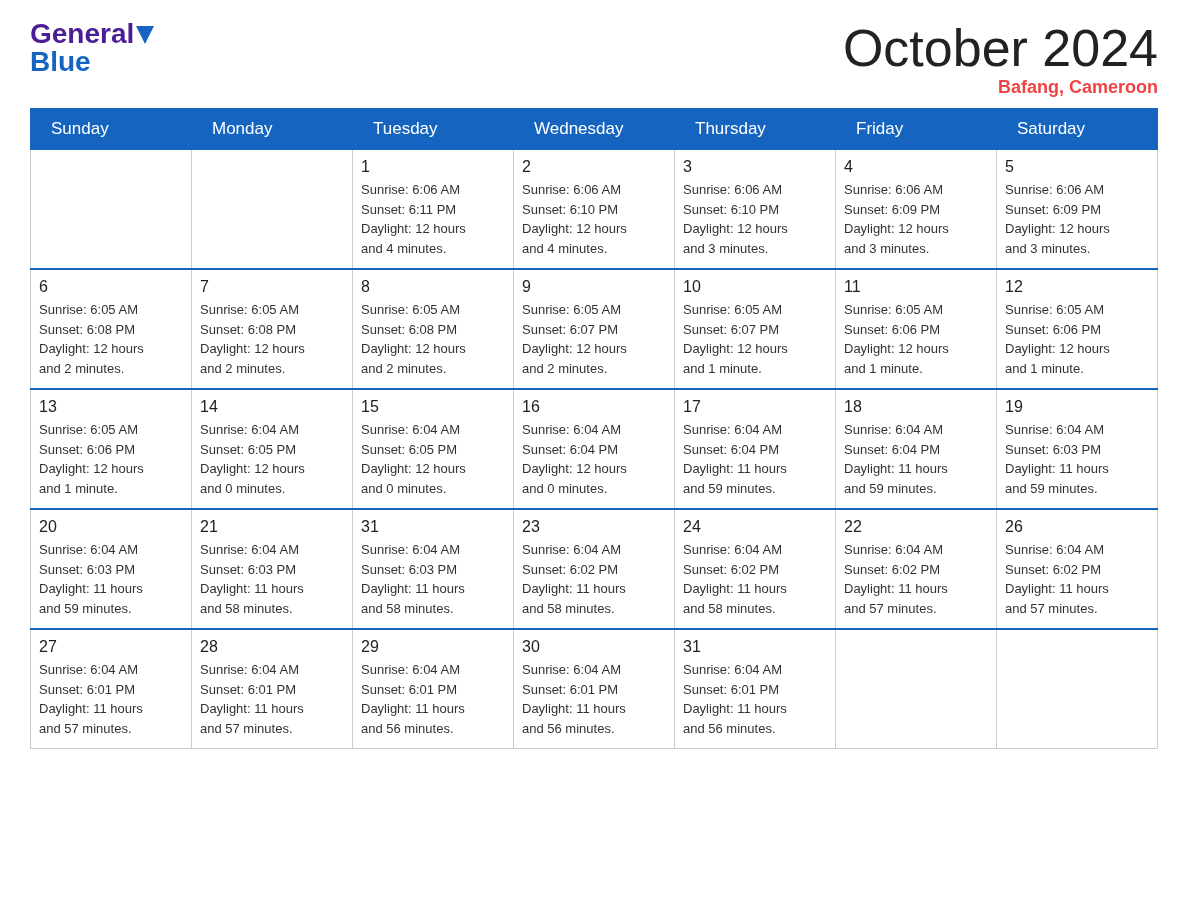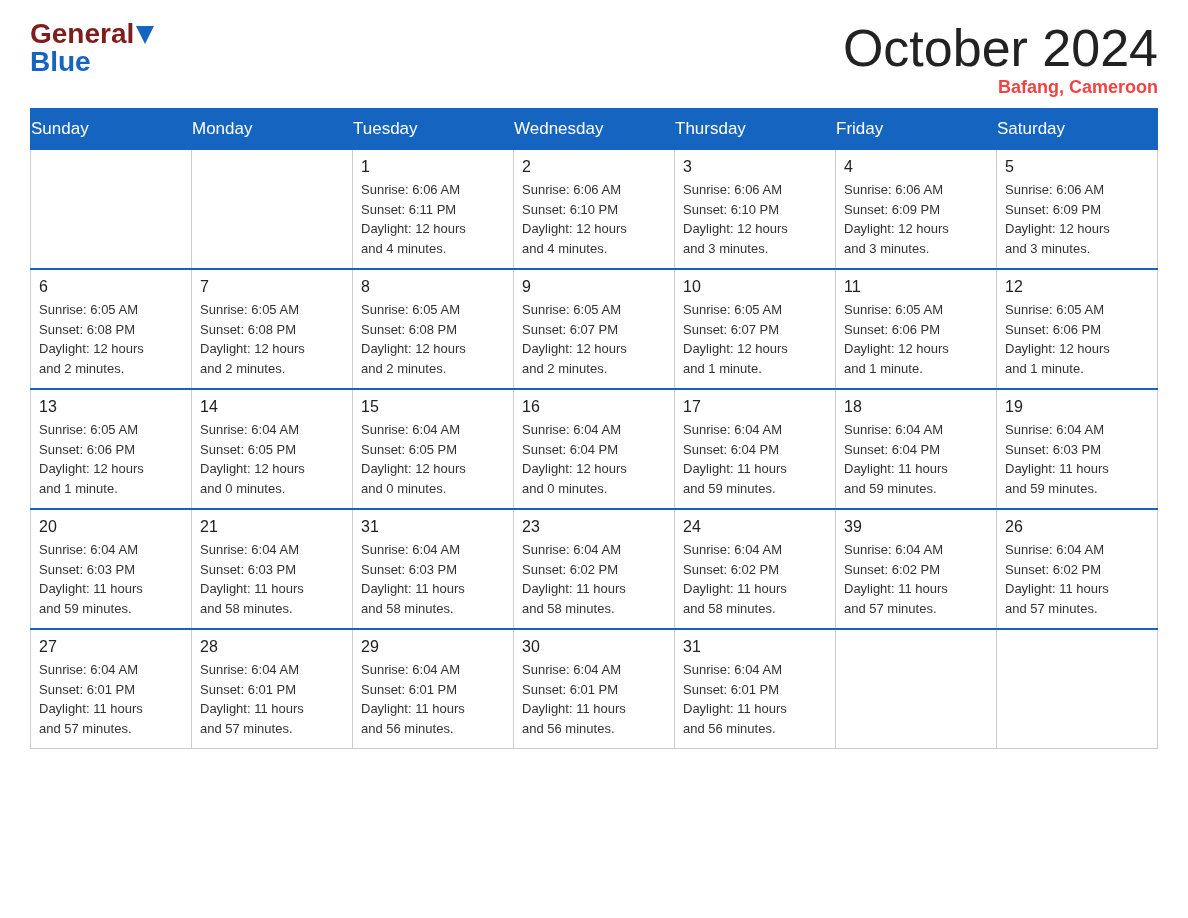--- a/index.html
+++ b/index.html
@@ -17,21 +17,21 @@
       margin-bottom: 10px;
     }
     .logo {
       display: flex;
       flex-direction: column;
       align-items: flex-start;
     }
     .logo-text-general {
       font-size: 28px;
       font-weight: bold;
-      color: #7f1d1d;
+      color: #4c1d95;
       line-height: 1;
     }
     .logo-text-blue {
       font-size: 28px;
       font-weight: bold;
       color: #1565c0;
       line-height: 1;
       display: flex;
       align-items: center;
     }
@@ -53,21 +53,21 @@
     .calendar {
       width: 100%;
       border-collapse: collapse;
       border: 1px solid #999;
     }
     .calendar th {
       background-color: #1565c0;
       color: #fff;
       font-size: 17px;
       font-weight: normal;
-      padding: 10px 0;
+      padding: 10px 20px;
       text-align: left;
       border: 1px solid #1565c0;
     }
     .calendar td {
       vertical-align: top;
       padding: 8px 8px 10px 8px;
       border: 1px solid #ccc;
       width: 14.28%;
       min-height: 110px;
       font-size: 13.5px;
@@ -295,21 +295,21 @@
 and 58 minutes.</div>
         </td>
         <td>
           <span class="day-number">24</span>
           <div class="day-info" style="white-space: pre-line;">Sunrise: 6:04 AM
 Sunset: 6:02 PM
 Daylight: 11 hours
 and 58 minutes.</div>
         </td>
         <td>
-          <span class="day-number">39</span>
+          <span class="day-number">22</span>
           <div class="day-info" style="white-space: pre-line;">Sunrise: 6:04 AM
 Sunset: 6:02 PM
 Daylight: 11 hours
 and 57 minutes.</div>
         </td>
         <td>
           <span class="day-number">26</span>
           <div class="day-info" style="white-space: pre-line;">Sunrise: 6:04 AM
 Sunset: 6:02 PM
 Daylight: 11 hours

